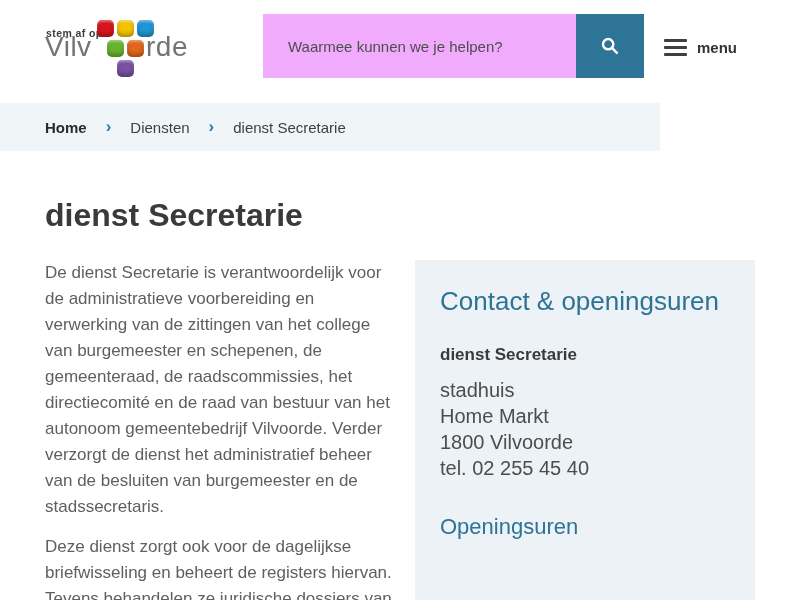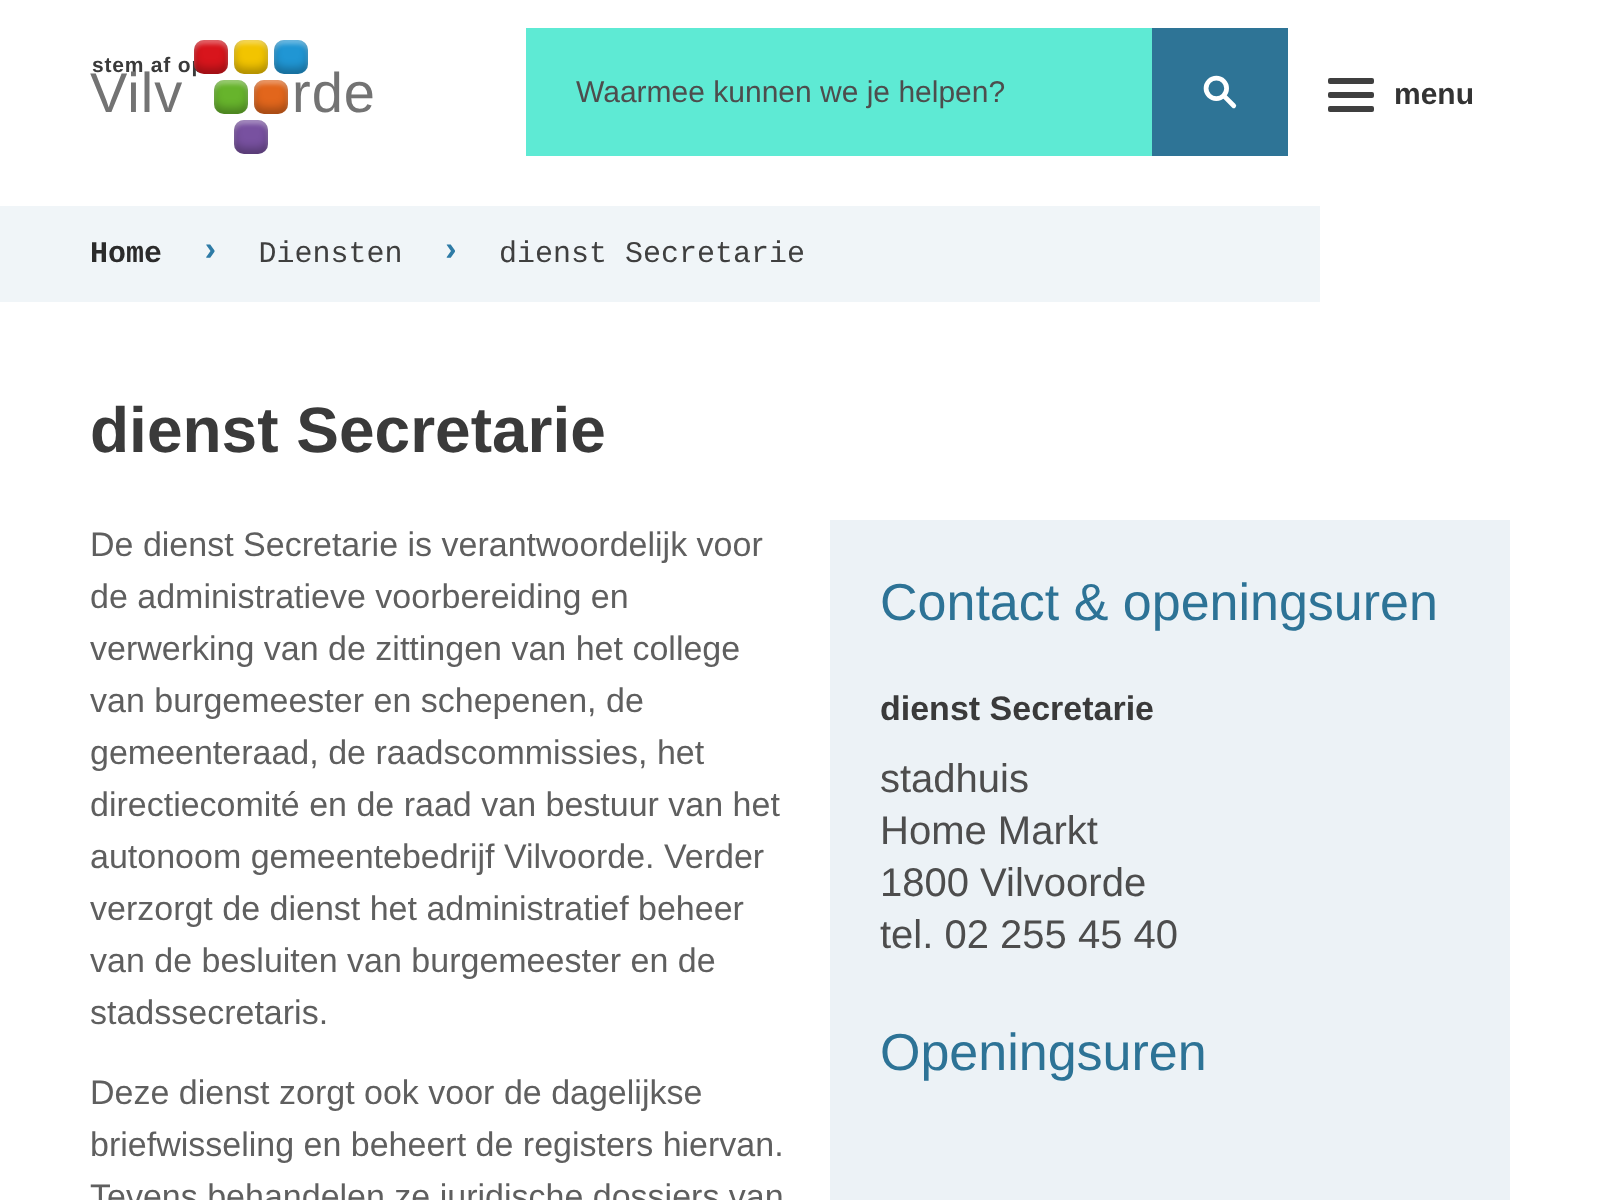--- a/index.html
+++ b/index.html
@@ -20,60 +20,60 @@
   .sq-blue   { left: 92px; top: 6px;  background: #2096d4; }
   .sq-green  { left: 62px; top: 26px; background: #67b42c; }
   .sq-orange { left: 82px; top: 26px; background: #e2661c; }
   .sq-purple { left: 72px; top: 46px; background: #7851a0; }
   .logo-word { position: absolute; top: 17px; font-size: 28px; font-weight: 500;
     color: #737373; letter-spacing: 0.5px; }
   .logo-word-left  { left: 0; }
   .logo-word-right { left: 101px; }
 
   .search { position: absolute; left: 263px; top: 14px; width: 381px; height: 64px;
-    display: flex; background: #5eead4; }
+    display: flex; background: #f0abfc; }
   .search input { flex: 1; border: none; outline: none; background: transparent;
     padding: 0 0 0 25px; font-size: 15px; color: #3f3f3f;
     font-family: "Liberation Sans", sans-serif; }
   .search input::placeholder { color: #4d4d4d; opacity: 1; }
   .search-btn { width: 68px; height: 64px; border: none; background: #2e7496;
     cursor: pointer; display: flex; align-items: center; justify-content: center; }
 
   .menu-btn { position: absolute; left: 664px; top: 30px; height: 34px;
     display: flex; align-items: center; gap: 10px; background: none; border: none;
     cursor: pointer; }
   .hamburger { display: inline-flex; flex-direction: column; gap: 4px; width: 23px; }
   .hamburger i { display: block; height: 3px; background: #3f3f3f; border-radius: 1px; }
   .menu-label { font-size: 15px; font-weight: 700; color: #333333;
     font-family: "Liberation Sans", sans-serif; }
 
   
   .breadcrumb { width: 660px; height: 48px; background: #f0f5f8;
-    display: flex; align-items: center; padding-left: 45px; gap: 19px; font-family: Liberation Mono, monospace; }
+    display: flex; align-items: center; padding-left: 45px; gap: 19px; }
   .crumb { font-size: 15px; color: #3f3f3f; text-decoration: none; }
   .crumb-home { font-weight: 700; color: #2b2b2b; }
   .crumb-sep { color: #2e7ba6; font-size: 17px; font-weight: 600; line-height: 1;
     transform: translateY(-1px); }
 
   
   .main { padding: 0 45px; }
   .page-title { margin-top: 46px; font-size: 32px; font-weight: 700; color: #3a3a3a; }
   .columns { display: flex; margin-top: 26px; }
   .content { width: 355px; margin-right: 15px; }
   .content p { font-size: 17px; line-height: 26px; color: #5f5f5f; margin-bottom: 14px; }
 
   
   .contact-panel { width: 340px; min-height: 400px; background: #ecf2f6;
     padding: 24px 25px 30px 25px; }
   .panel-heading { font-size: 26px; line-height: 35px; font-weight: 500;
     color: #2d7396; }
   .service-name { margin-top: 26px; font-size: 17px; font-weight: 700; color: #3a3a3a; }
   .addr { margin-top: 12px; }
   .addr div { font-size: 20px; line-height: 26px; color: #4d4d4d; }
-  .hours-heading { margin-top: 28px; font-size: 26px; line-height: 35px;
+  .hours-heading { margin-top: 28px; font-size: 22px; line-height: 35px;
     font-weight: 500; color: #2d7396; }
 </style>
 </head>
 <body>
 
 <header class="header">
   <a class="logo" href="#">
     <span class="logo-tagline">stem af op</span>
     <span class="sq sq-red"></span>
     <span class="sq sq-yellow"></span>

